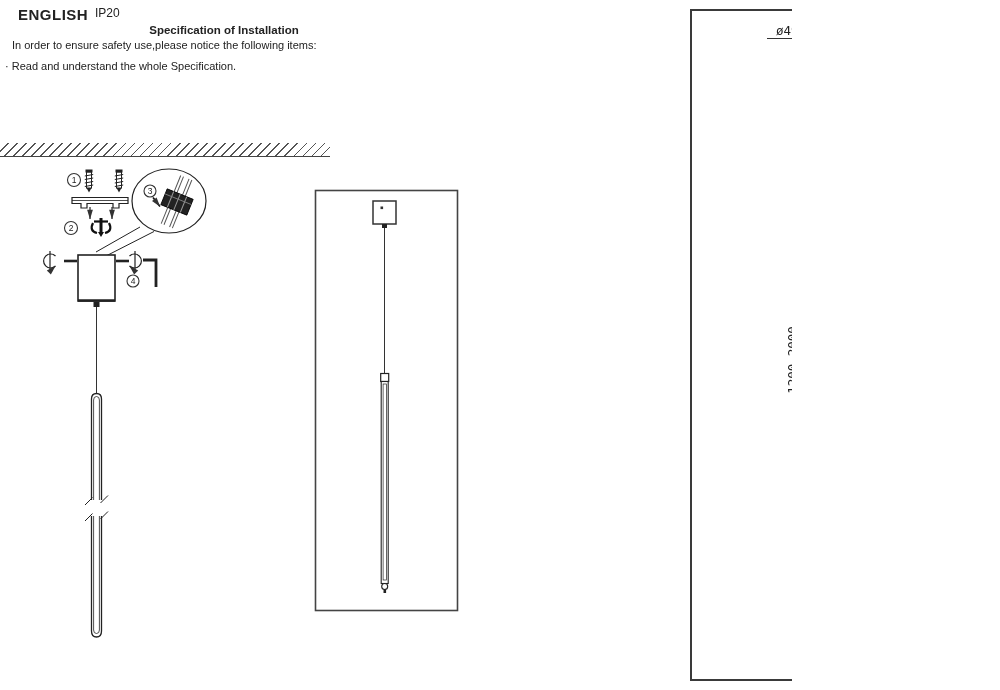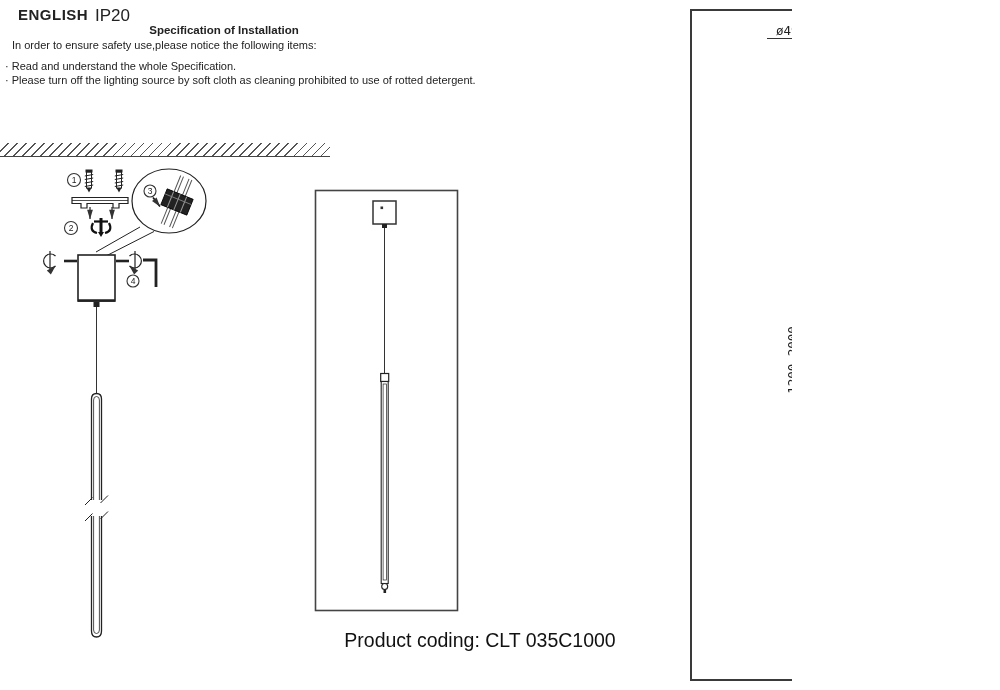--- a/index.html
+++ b/index.html
@@ -2,21 +2,21 @@
 <html><head>
 <meta charset="utf-8">
 <style>
   html,body{margin:0;padding:0;background:#fff;}
   .page{
     position:relative;width:792px;height:690px;background:#ffffff;
     font-family:"Liberation Sans", sans-serif;color:#1a1a1a;overflow:hidden;
   }
   .abs{position:absolute;}
   .hdr-lang{left:18px;top:6px;font-size:15px;font-weight:700;letter-spacing:.5px;color:#222;}
-  .hdr-ip{left:95px;top:6px;font-size:17px;font-weight:400;color:#222;}
+  .hdr-ip{left:95px;top:6px;font-size:12px;font-weight:400;color:#222;}
   .spec-title{left:0;top:24px;width:448px;text-align:center;font-size:11.5px;font-weight:700;color:#222;}
   .spec-intro{left:12px;top:39px;font-size:11px;color:#222;white-space:nowrap;}
   .spec-list{left:5px;top:60px;font-size:11px;line-height:13.6px;color:#222;}
   .spec-list div{white-space:nowrap;}
   .hatch{
     left:0;top:143px;width:330px;height:13px;
     border-bottom:1.6px solid #444;
     background:repeating-linear-gradient(135deg, transparent 0px, transparent 5.2px, #555 5.2px, #555 6.4px);
   }
   .product-coding{left:280px;top:629px;width:400px;text-align:center;font-size:19.5px;color:#111;}
@@ -29,21 +29,20 @@
 
 <div class="page">
 
   <div class="abs hdr-lang">ENGLISH</div>
   <div class="abs hdr-ip">IP20</div>
 
   <div class="abs spec-title">Specification of Installation</div>
   <div class="abs spec-intro">In order to ensure safety use,please notice the following items:</div>
   <div class="abs spec-list">
     <div>· Read and understand the whole Specification.</div>
-    <div>· Please turn off the lighting source by soft cloth as cleaning prohibited to use of rotted detergent.</div>
   </div>
 
   <div class="abs hatch"></div>
 
   <svg class="abs" style="left:30px;top:160px;" width="185" height="490" viewBox="30 160 185 490">
     <defs>
       <marker id="arr" viewBox="0 0 10 8" refX="9.3" refY="4" markerWidth="11" markerHeight="8" orient="auto-start-reverse" markerUnits="userSpaceOnUse">
         <path d="M0,1.1 L9.5,4 L0,6.9 Z" fill="#333"></path>
       </marker>
     </defs>
@@ -211,15 +210,14 @@
       <text x="856" y="664" font-size="11.5" stroke="none">Φ16</text>
     </g>
 
     <defs>
       <marker id="arrR" viewBox="0 0 10 8" refX="9.3" refY="4" markerWidth="11" markerHeight="8" orient="auto-start-reverse" markerUnits="userSpaceOnUse">
         <path d="M0,1.3 L9.5,4 L0,6.7 Z" fill="#333"></path>
       </marker>
     </defs>
   </svg>
 
-  <div class="abs product-coding">Product coding: CLT 035C1000</div>
 
 </div>
 
 </body></html>

